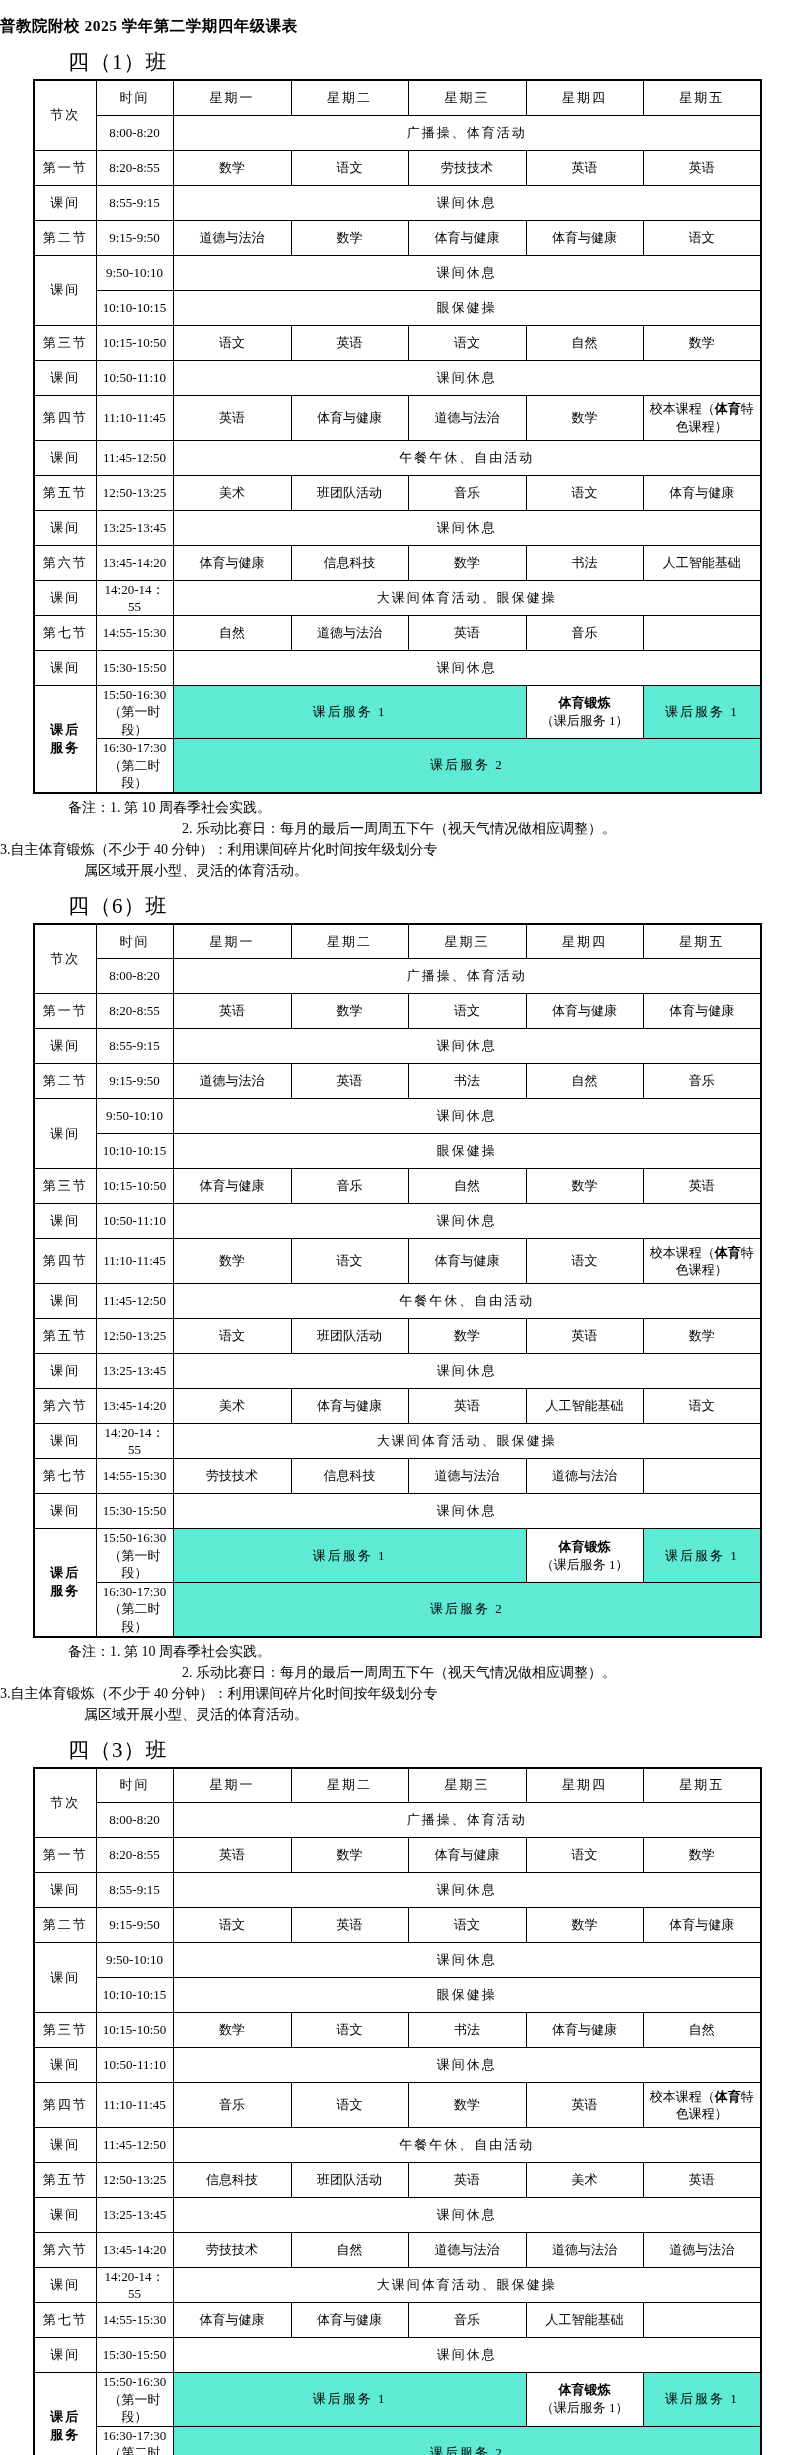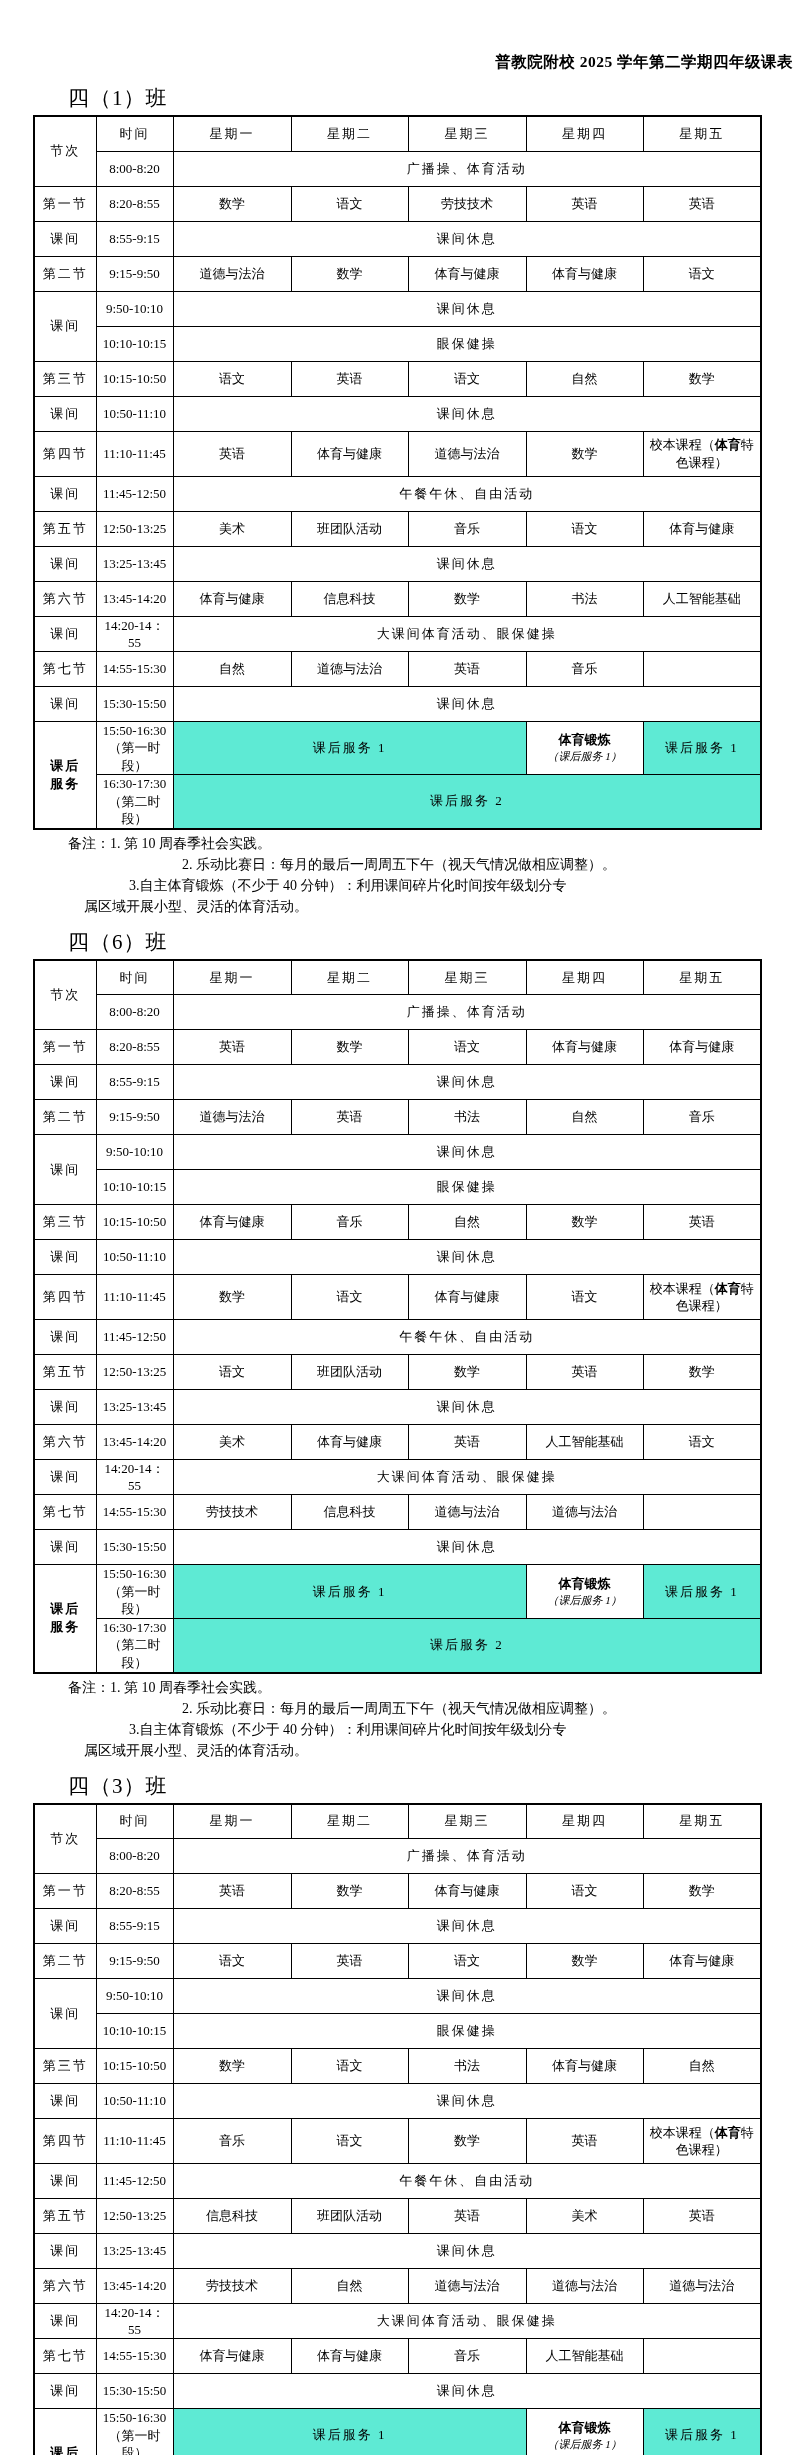--- a/index.html
+++ b/index.html
@@ -1,35 +1,35 @@
 <!DOCTYPE html>
 <html><head>
 <meta charset="utf-8">
 <style>
   html,body{margin:0;padding:0;background:#ffffff;}
   .page{width:793px;min-height:2455px;background:#ffffff;color:#000;
         font-family:"Liberation Serif","DejaVu Serif",serif;}
-  .doc-title{text-align:right;font-weight:bold;font-size:15.5px;padding-top:16px;letter-spacing:0.5px;margin-top:36px;}
+  .doc-title{text-align:left;font-weight:bold;font-size:15.5px;padding-top:16px;letter-spacing:0.5px;}
   .class-label{font-size:21px;margin:11px 0 3px 68px;letter-spacing:1px;}
   table.tt{border-collapse:collapse;margin-left:33px;table-layout:fixed;border:2px solid #000;}
   table.tt td{border:1px solid #000;text-align:center;vertical-align:middle;
               font-size:13px;padding:0 2px;overflow:hidden;}
   table.tt tr{height:35px;}
   table.tt tr.tall{height:45px;}
   table.tt tr.after{height:46px;}
   .sp{letter-spacing:2px;}
   .gray{background:#5eead4;}
   .bold{font-weight:bold;}
-  .sub-small{font-size:11px;letter-spacing:0;font-style:italic;}
+  .sub-small{font-size:13px;letter-spacing:0;}
   .school-course{font-size:12px;line-height:1.35;letter-spacing:0;}
   .time-2l div{line-height:1.35;}
   .notes{font-size:14px;line-height:21px;margin-top:3px;}
   .n0{padding-left:68px;}
   .n1{padding-left:134px;margin-left:48px;}
-  .n2{padding-left:129px;}
+  .n2{}
   .n3{padding-left:84px;}
 </style>
 </head>
 <body>
 
 <div class="page">
   <div class="doc-title">普教院附校 2025 学年第二学期四年级课表</div>
   <div id="sections">
       <div>
         <div class="class-label">四（1）班</div>

